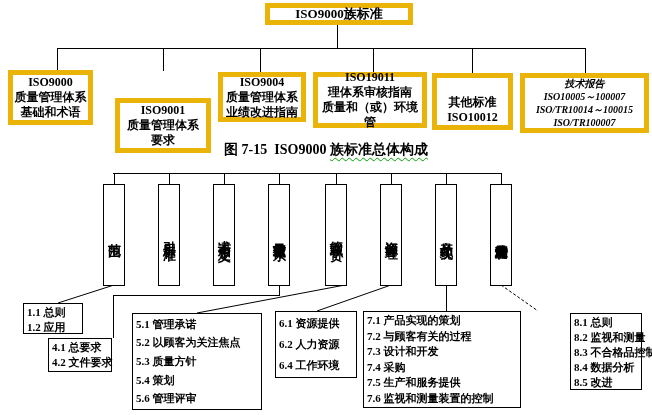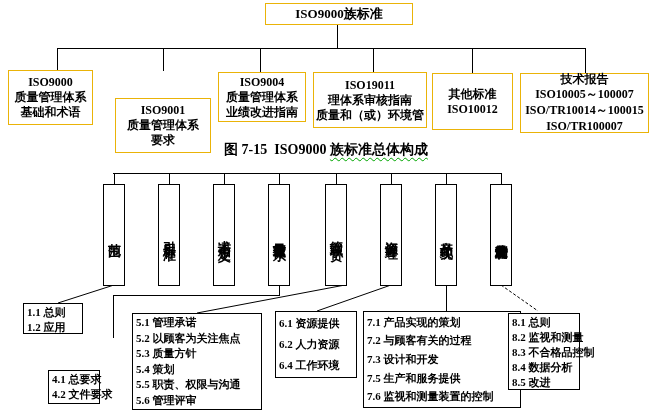--- a/index.html
+++ b/index.html
@@ -10,32 +10,32 @@
   #stage{
     position:relative;
     width:652px;height:415px;
     background:#ffffff;
     overflow:hidden;
     color:#000;
   }
   #wires{position:absolute;left:0;top:0;width:652px;height:415px;}
   .box{
     position:absolute;
-    border:1px solid #eab308;
+    border:5px solid #eab308;
     background:#fff;
     box-sizing:border-box;
     display:flex;flex-direction:column;
     align-items:center;justify-content:center;
     text-align:center;
     font-weight:bold;
     line-height:1.25;
   }
   .rootbox{font-size:13px;}
   .hbox{font-size:12px;}
-  .hbox.small{font-size:12px;line-height:1.3;}
+  .hbox.small{font-size:10px;line-height:1.3;font-style:italic;}
   .vbox{
     position:absolute;
     border:1px solid #000;
     background:#fff;
     box-sizing:border-box;
     width:22px;
     display:flex;align-items:center;justify-content:center;
     writing-mode:vertical-lr;
     text-orientation:upright;
     font-size:13px;
@@ -128,21 +128,21 @@
   <div class="box hbox" style="left:218px;top:72px;width:88px;height:50px;">
     <div>ISO9004</div>
     <div>质量管理体系</div>
     <div>业绩改进指南</div>
   </div>
   <div class="box hbox" style="left:313px;top:72px;width:114px;height:56px;">
     <div>ISO19011</div>
     <div>理体系审核指南</div>
     <div>质量和（或）环境管</div>
   </div>
-  <div class="box hbox" style="left:432px;top:73px;width:81px;height:57px;">
+  <div class="box hbox" style="left:432px;top:73px;width:81px;height:57px;justify-content:flex-end;">
     <div>其他标准</div>
     <div>ISO10012</div>
   </div>
   <div class="box hbox small" style="left:520px;top:73px;width:129px;height:60px;">
     <div>技术报告</div>
     <div>ISO10005～100007</div>
     <div>ISO/TR10014～100015</div>
     <div>ISO/TR100007</div>
   </div>
 
@@ -170,45 +170,45 @@
     <span>产品实现</span>
   </div>
   <div class="vbox" style="left:490px;top:184px;height:102px;letter-spacing:0;">
     <span>测量分析和改进</span>
   </div>
 
   <div class="leaf" style="left:23px;top:303px;width:60px;height:31px;">
     <div>1.1 总则</div>
     <div>1.2 应用</div>
   </div>
-  <div class="leaf" style="left:48px;top:338px;width:52px;height:34px;margin-top:32px;">
+  <div class="leaf" style="left:48px;top:338px;width:64px;height:34px;">
     <div>4.1 总要求</div>
     <div>4.2 文件要求</div>
   </div>
   <div class="leaf" style="left:132px;top:313px;width:130px;height:97px;">
     <div>5.1 管理承诺</div>
     <div>5.2 以顾客为关注焦点</div>
     <div>5.3 质量方针</div>
     <div>5.4 策划</div>
-    <div>5.5 职责、权限与沟通</div>
     <div>5.6 管理评审</div>
   </div>
   <div class="leaf" style="left:275px;top:311px;width:82px;height:67px;">
     <div>6.1 资源提供</div>
     <div>6.2 人力资源</div>
     <div>6.4 工作环境</div>
   </div>
   <div class="leaf" style="left:363px;top:311px;width:158px;height:97px;">
     <div>7.1 产品实现的策划</div>
     <div>7.2 与顾客有关的过程</div>
     <div>7.3 设计和开发</div>
+    <div>7.4 采购</div>
     <div>7.5 生产和服务提供</div>
     <div>7.6 监视和测量装置的控制</div>
   </div>
-  <div class="leaf" style="left:508px;top:313px;width:72px;height:77px;">
+  <div class="leaf" style="left:570px;top:313px;width:72px;height:77px;">
     <div>8.1 总则</div>
     <div>8.2 监视和测量</div>
     <div>8.3 不合格品控制</div>
     <div>8.4 数据分析</div>
     <div>8.5 改进</div>
   </div>
 
 </div>
 
 </body></html>

